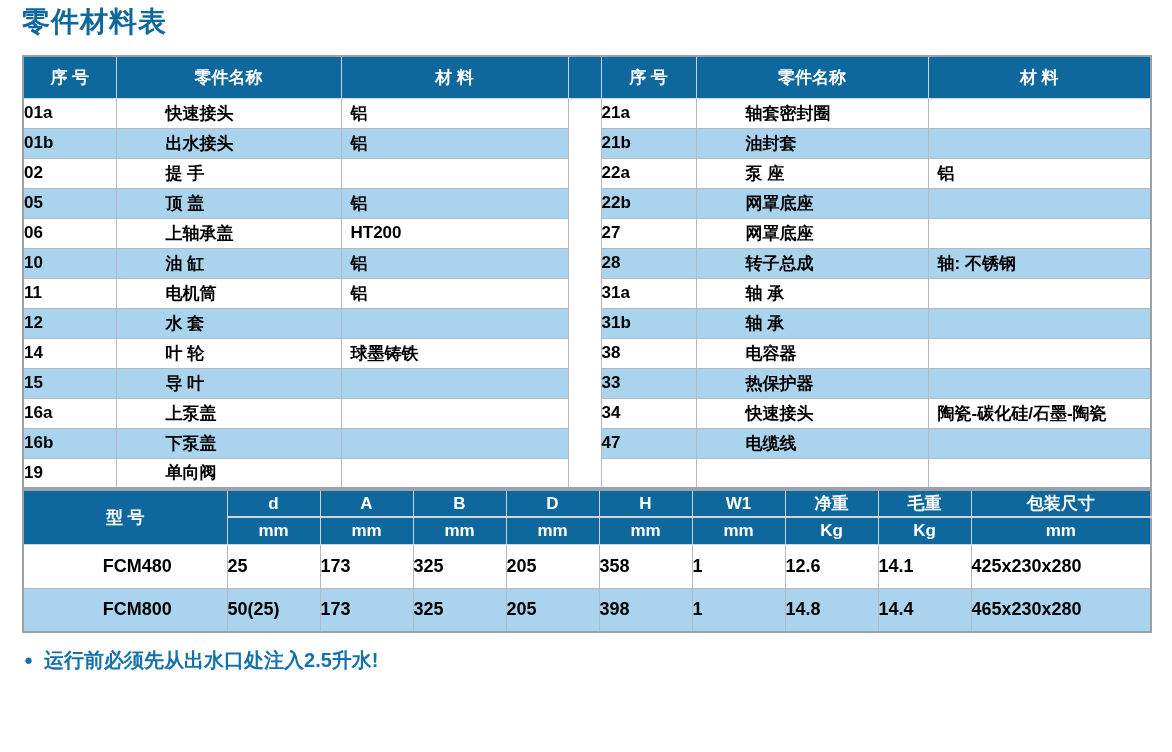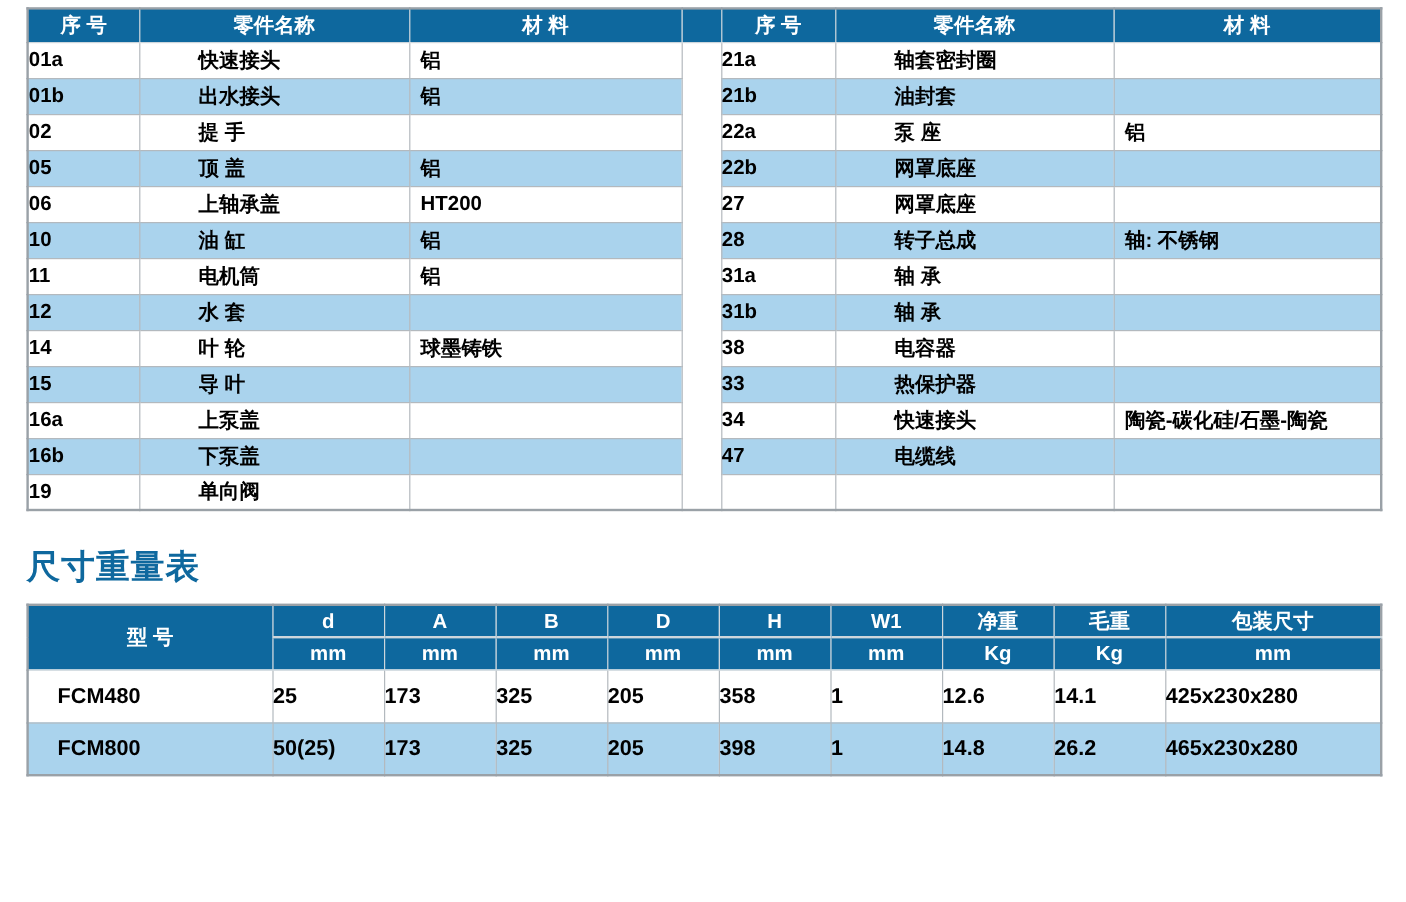--- a/index.html
+++ b/index.html
@@ -43,52 +43,53 @@
     padding:0;
     text-align:center;
   }
   td{
     border:1px solid var(--border-color);
     font-size:17px;
     padding:0;
     background:#fff;
   }
   
-  .parts th{height:28px;}
+  .parts th{height:42px;}
   .parts td{height:30px;}
   .parts tbody tr:nth-child(even) td.cell{background:var(--stripe-bg);}
   .parts td.no{text-align:left;}
   .parts td.name{padding-left:49px;}
   .parts td.mat{padding-left:9px;}
   .parts td.gap{background:#fff;border-top:none;border-bottom:none;}
   
   .dims th{height:27px;}
   .dims th.top{border-bottom:2px solid var(--header-sep);}
   .dims td{height:44px;text-align:left;font-size:18px;}
-  .dims td.model{text-align:left;padding-left:24px;}
+  .dims td.model{text-align:center;padding-left:24px;}
   .dims tbody tr.stripe td{background:var(--stripe-bg);margin-top:20px;}
   
   .note{
     margin:13px 0 0 2px;
     color:var(--note-color);
     font-size:20px;
     line-height:28px;
     font-weight:bold;
   }
   .note .bullet{
     font-size:15px;
     vertical-align:2px;
     margin-right:11px;
   }
 </style>
 </head>
 <body>
 
 <div class="page">
 
+  <h2 class="section-title">零件材料表</h2>
 
   <table class="parts">
     <colgroup>
       <col style="width:93px">
         <col style="width:225px">
         <col style="width:227px">
       <col style="width:33px">
       <col style="width:95px">
         <col style="width:232px">
         <col style="width:223px">
@@ -206,21 +207,20 @@
         <td class="no cell">19</td>
         <td class="name cell">单向阀</td>
         <td class="mat cell"></td>
         <td class="no cell"></td>
         <td class="name cell"></td>
         <td class="mat cell"></td>
       </tr>
     </tbody>
   </table>
 
-  <h2 class="section-title second">尺寸重量表</h2>
 
   <table class="dims">
     <colgroup>
       <col style="width:204px">
       <col style="width:93px">
         <col style="width:93px">
         <col style="width:93px">
         <col style="width:93px">
       <col style="width:93px">
         <col style="width:93px">
@@ -268,20 +268,23 @@
       </tr>
       <tr class="stripe">
         <td class="model">FCM800</td>
         <td>50(25)</td>
         <td>173</td>
         <td>325</td>
         <td>205</td>
         <td>398</td>
         <td>1</td>
         <td>14.8</td>
-        <td>26.2</td>
+        <td>14.4</td>
         <td>465x230x280</td>
       </tr>
     </tbody>
   </table>
 
+  <div class="note">
+    <span class="bullet">●</span><span>运行前必须先从出水口处注入2.5升水!</span>
+  </div>
 
 </div>
 
 </body></html>

